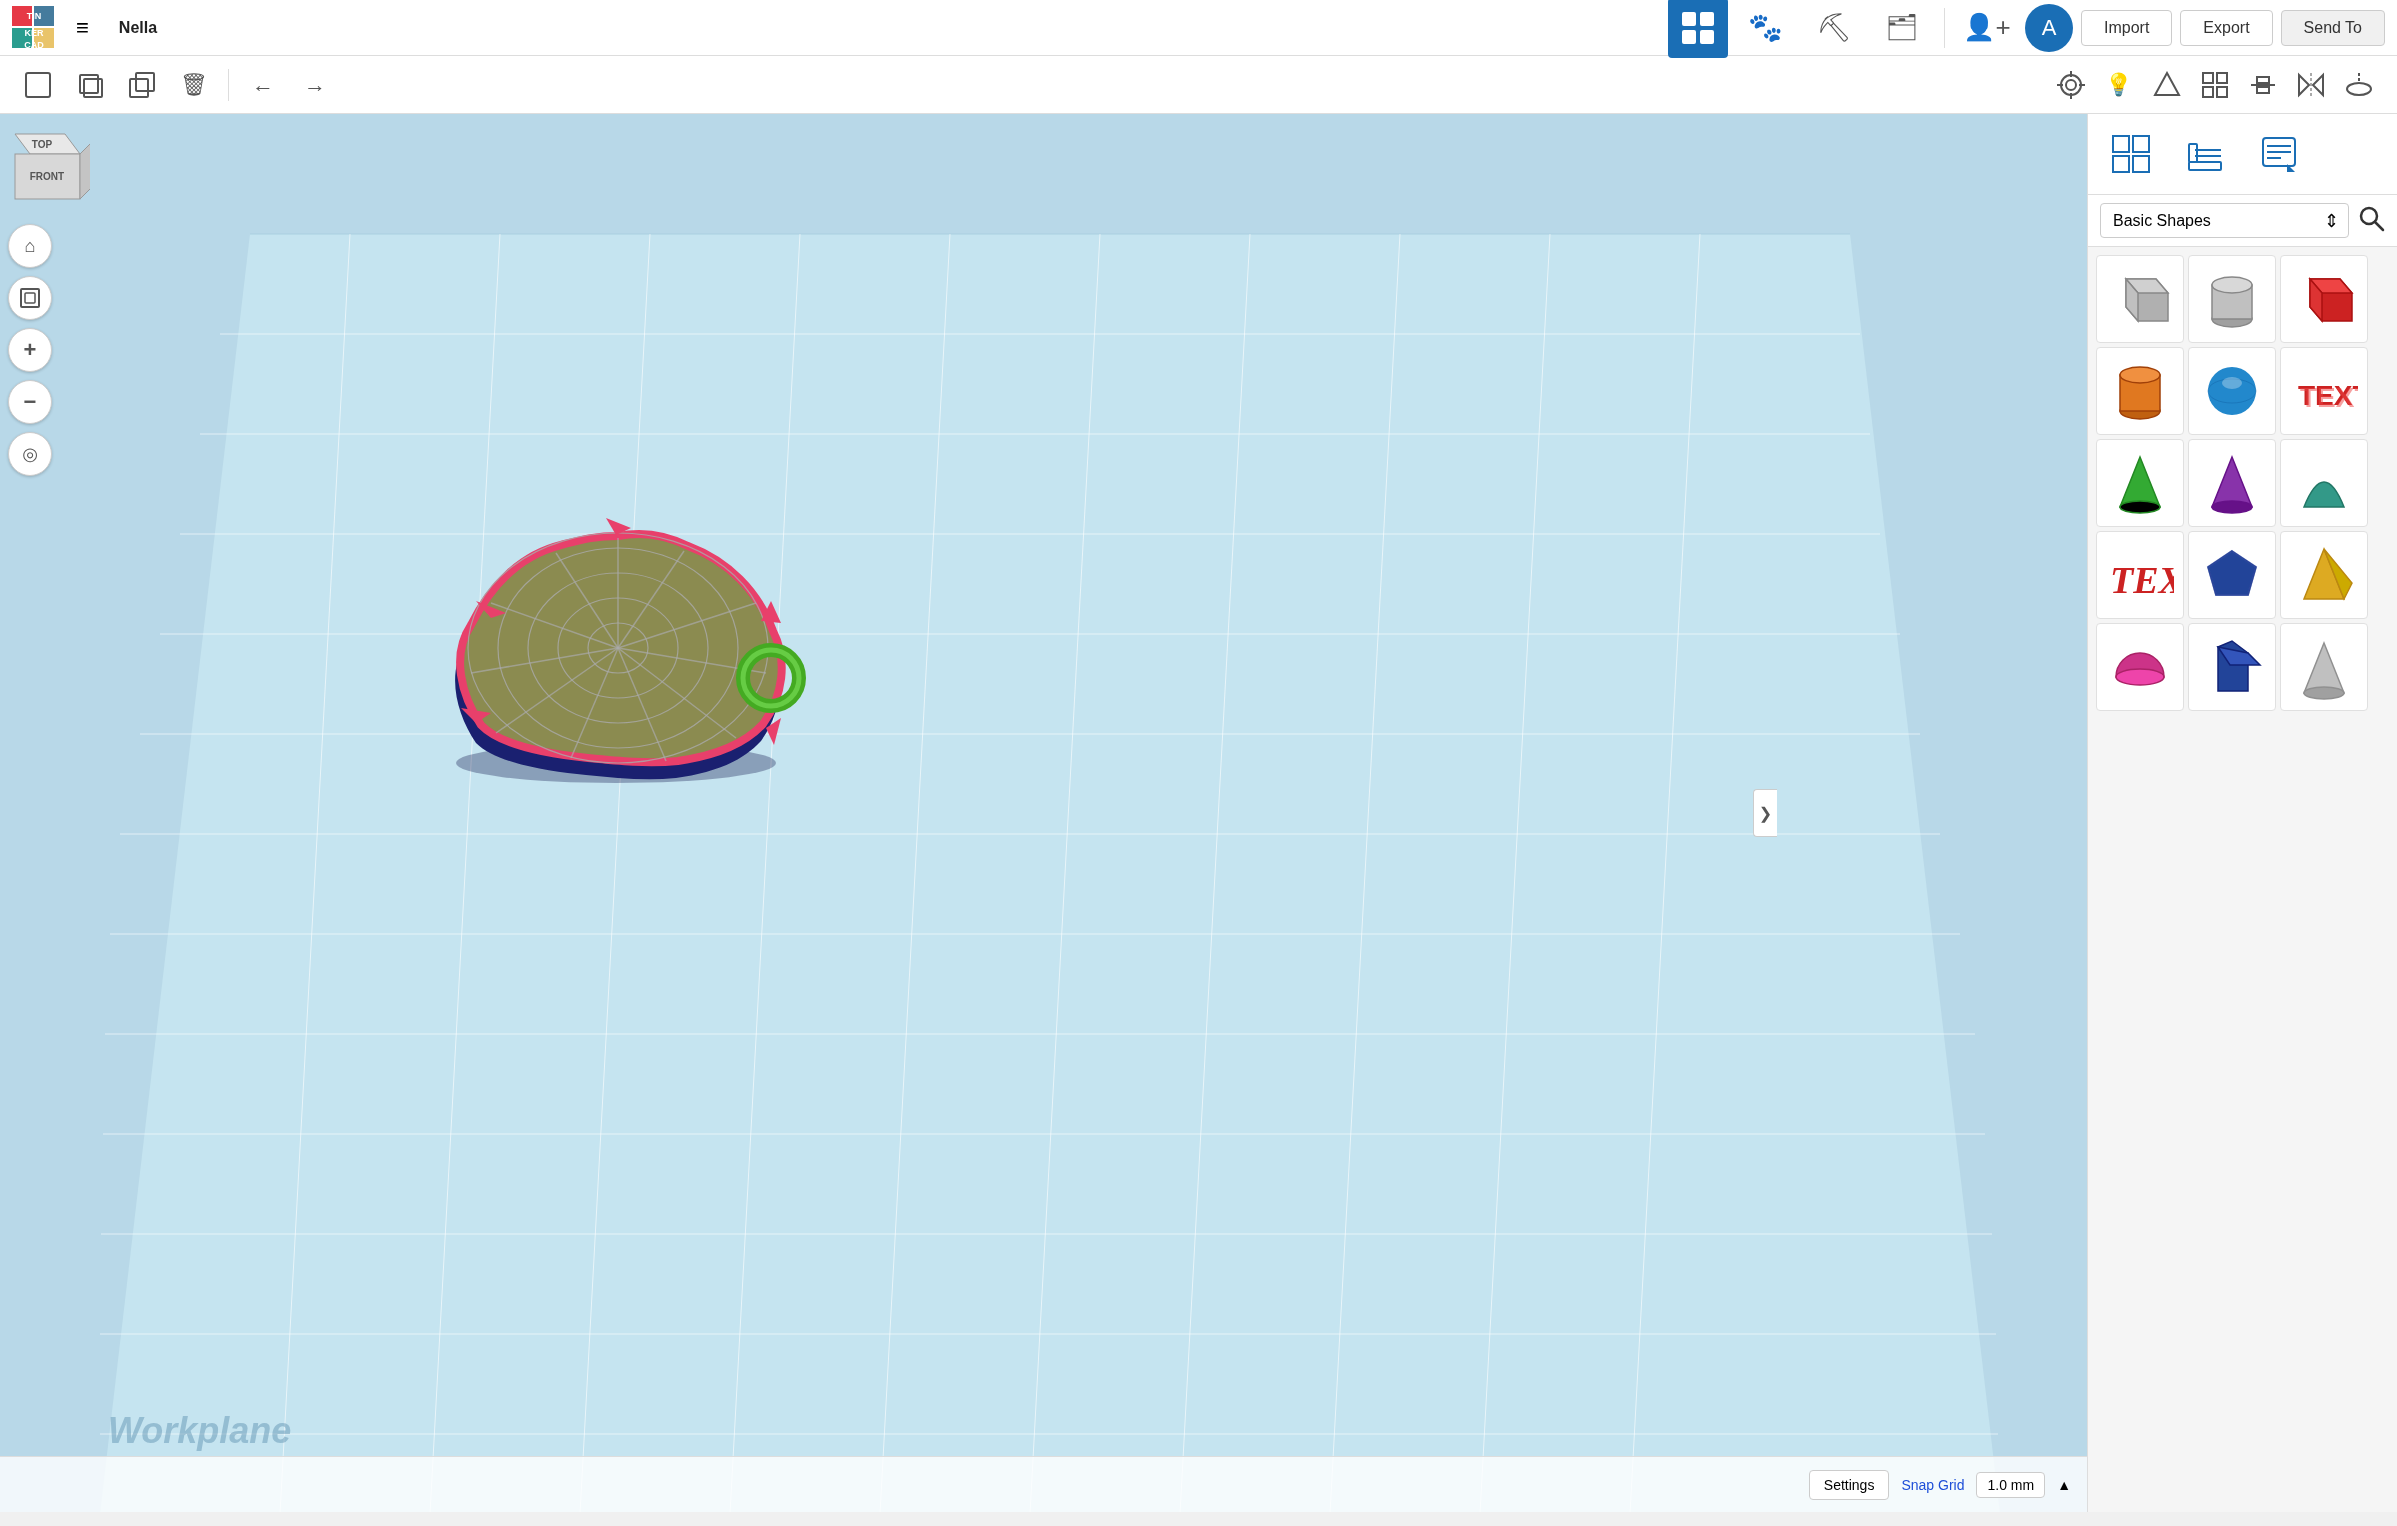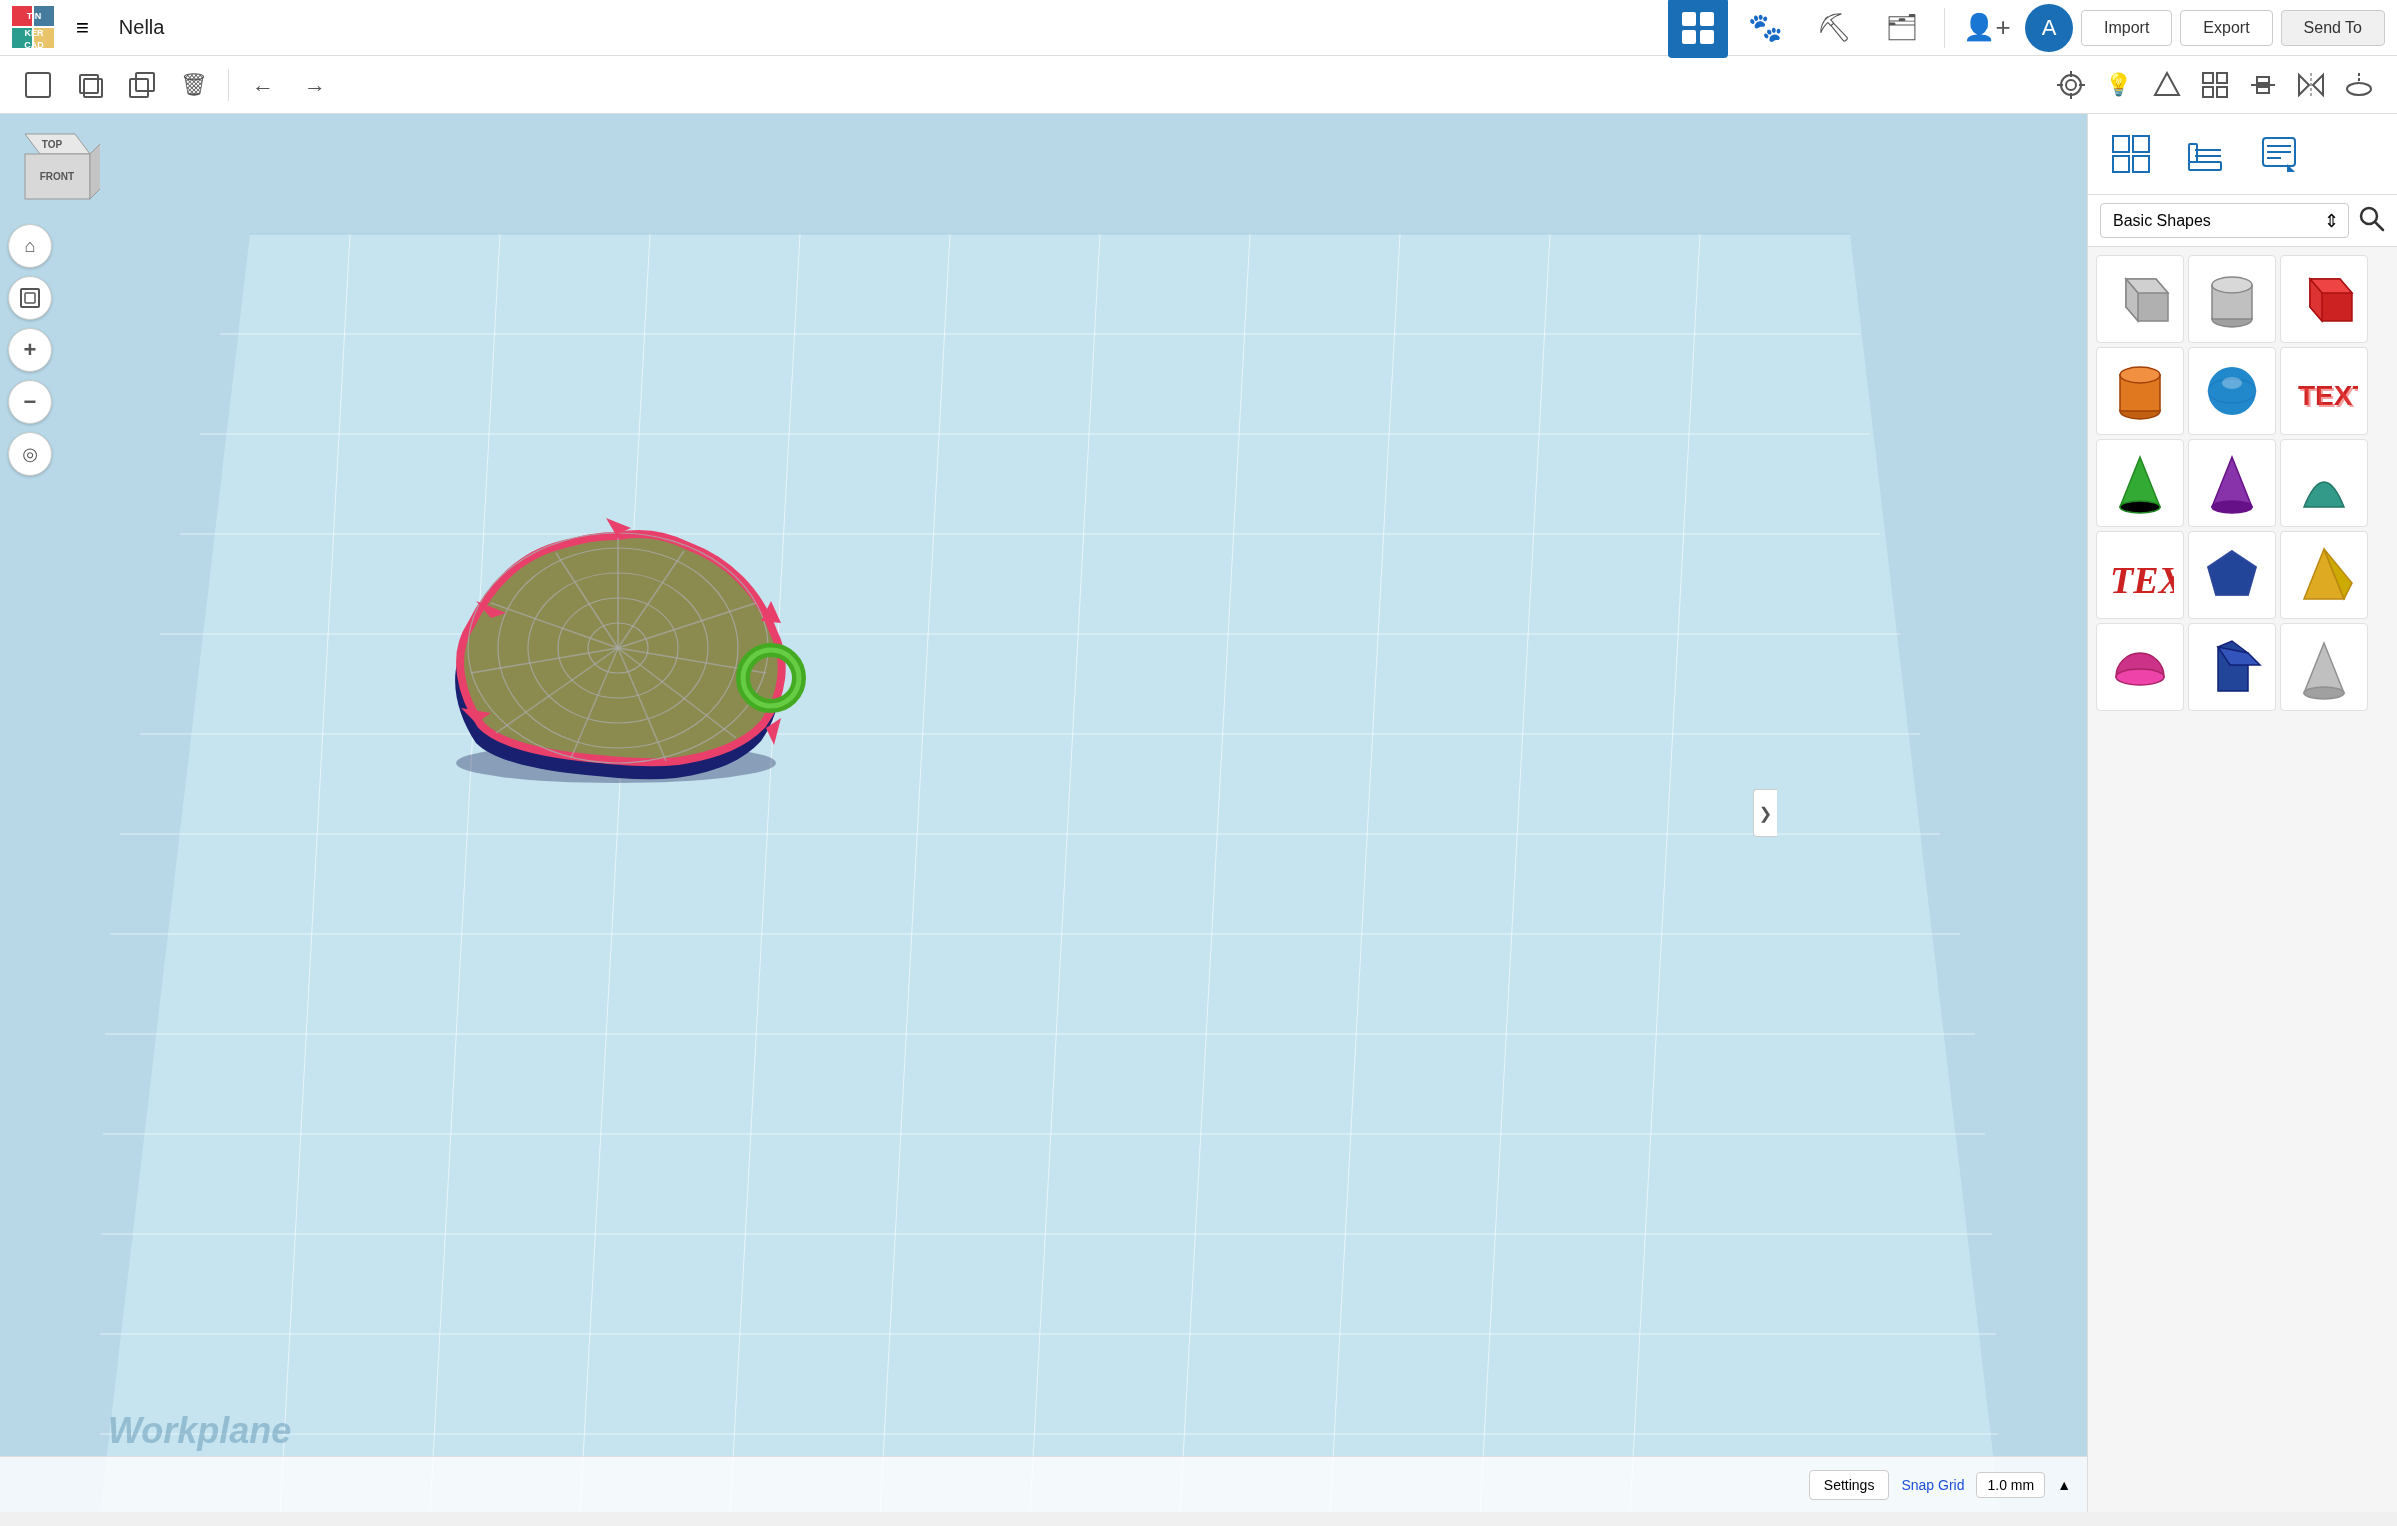--- a/index.html
+++ b/index.html
@@ -14,22 +14,22 @@
       height: 56px;
       padding: 0 12px;
       gap: 12px;
     }
     #tinkercad-logo {
       display: flex;
       align-items: center;
       gap: 0;
     }
     #project-name {
-      font-size: 20px;
-      font-weight: normal;
+      font-size: 16px;
+      font-weight: bold;
       color: #222;
       margin-left: 10px;
     }
     .nav-right {
       margin-left: auto;
       display: flex;
       align-items: center;
       gap: 8px;
     }
     .nav-icon-btn {
@@ -95,21 +95,21 @@
     #viewport-area {
       flex: 1;
       position: relative;
       overflow: hidden;
     }
 
     
     #view-cube {
       position: absolute;
       top: 10px;
-      left: 10px;
+      left: 0;
       width: 80px;
       height: 80px;
       cursor: pointer;
       z-index: 10;
     }
 
     
     #left-controls {
       position: absolute;
       top: 110px;

